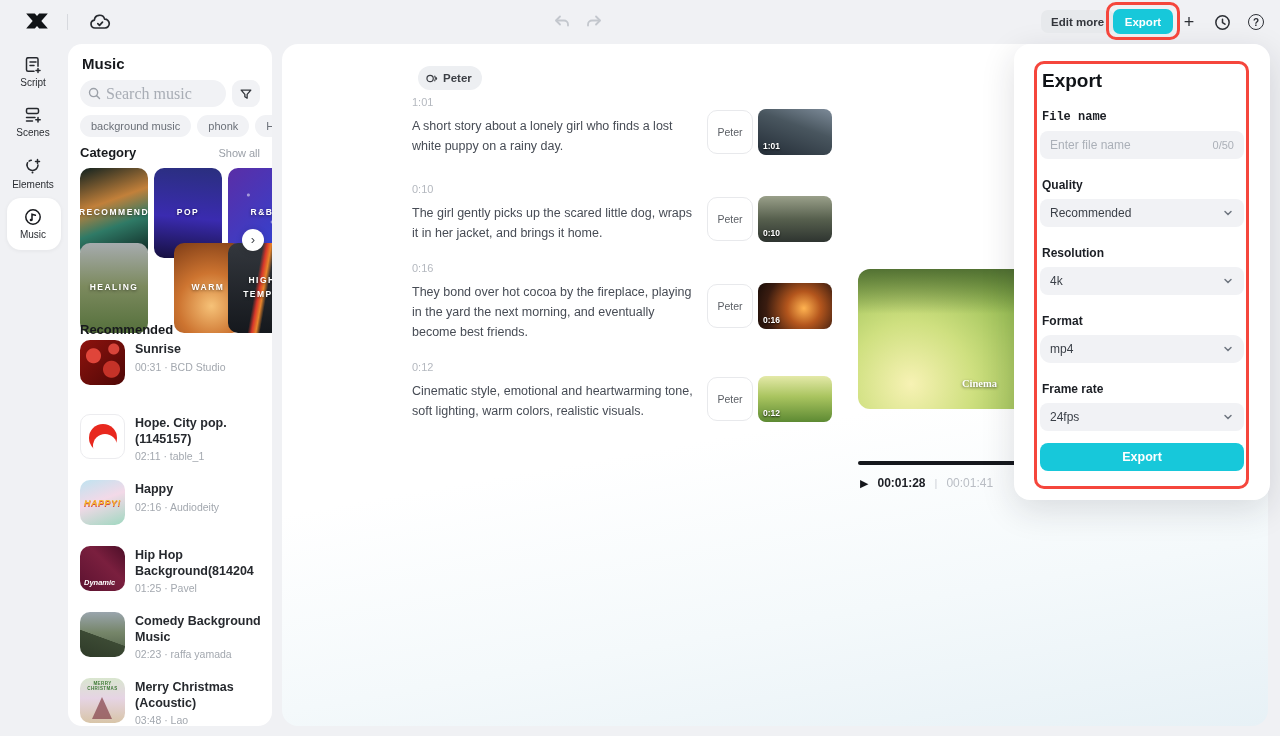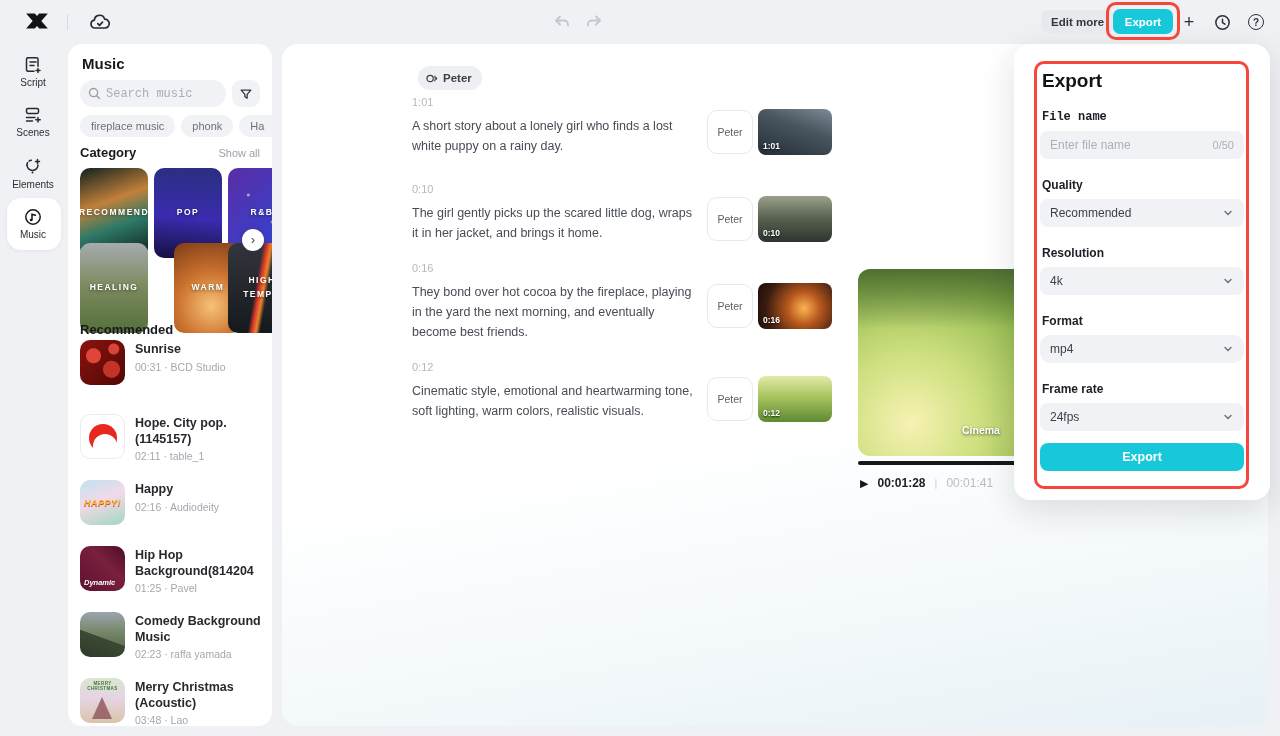--- a/index.html
+++ b/index.html
@@ -45,21 +45,21 @@
     background:linear-gradient(170deg,#ffffff 55%, #f4f9fb 78%, #e7f1f6 100%);
     border-radius:16px; overflow:hidden; z-index:1; }
   .export-panel { position:absolute; left:1014px; top:44px; width:256px; height:456px;
     background:#fff; border-radius:16px; z-index:5; box-shadow:0 10px 34px rgba(25,30,40,.14); }
 
   
   .mp-title { position:absolute; left:14px; top:11px; font-size:15px; font-weight:700; color:#17191d; }
   .mp-search { position:absolute; left:12px; top:36px; width:146px; height:27px;
     background:#f1f2f5; border-radius:14px; display:flex; align-items:center; padding:0 8px; gap:5px; }
   .mp-search input { border:none; background:transparent; outline:none; width:110px;
-    font-size:12px; color:#3a3f47; font-family:Liberation Mono, monospace; }
+    font-size:16px; color:#3a3f47; font-family:Liberation Serif, serif; }
   .mp-search input::placeholder { color:#a8adb5; }
   .mp-filter { position:absolute; left:164px; top:36px; width:28px; height:27px;
     background:#f1f2f5; border:none; border-radius:9px; display:flex; align-items:center;
     justify-content:center; cursor:pointer; }
   .tag-row { position:absolute; left:12px; top:71px; display:flex; gap:6px; width:260px; }
   .tag { height:22px; padding:0 11px; background:#f1f2f5; border-radius:11px; display:flex;
     align-items:center; font-size:11px; color:#6b7078; white-space:nowrap; cursor:pointer; }
   .cat-label { position:absolute; left:12px; top:101px; font-size:13px; font-weight:700; color:#17191d; }
   .show-all { position:absolute; right:12px; top:103px; font-size:11px; color:#9ba0a8; cursor:pointer; }
   .tile { position:absolute; width:68px; height:90px; border-radius:10px; overflow:hidden;
@@ -126,24 +126,24 @@
     font-family:inherit; cursor:pointer; }
   .block-thumb { position:absolute; left:346px; top:17px; width:74px; height:46px;
     border-radius:8px; overflow:hidden; cursor:pointer; }
   .thumb-time { position:absolute; left:5px; bottom:4px; color:#fff; font-size:8.5px;
     font-weight:700; text-shadow:0 1px 2px rgba(0,0,0,.8); }
   .v-rain { background:linear-gradient(200deg,#7d8b99 0%,#49565f 40%,#232c36 100%); }
   .v-pickup { background:linear-gradient(180deg,#9aa08a 0%,#57604e 50%,#2e3430 100%); }
   .v-fire { background:radial-gradient(circle at 62% 55%, #ffb351 0%, #b4561d 32%, #3a1c10 72%, #190d08 100%); }
   .v-yard { background:linear-gradient(180deg,#e4e9a8 0%,#a9c45f 45%,#5d8a33 100%); }
 
-  .preview { position:absolute; left:576px; top:225px; width:240px; height:187px; border-radius:12px;
+  .preview { position:absolute; left:576px; top:225px; width:240px; height:140px; border-radius:12px;
     overflow:hidden; background:
       linear-gradient(180deg,rgba(70,100,45,.85) 0%, rgba(70,100,45,0) 32%),
-      radial-gradient(circle at 22% 82%, #f7f2b4 0%, #cfe080 28%, #8fb84d 62%, #577d2c 100%); }
+      radial-gradient(circle at 22% 82%, #f7f2b4 0%, #cfe080 28%, #8fb84d 62%, #577d2c 100%); font-family: Liberation Serif, serif; }
   .preview .subtitle { position:absolute; left:104px; bottom:20px; color:#fff; font-size:10.5px;
     font-weight:700; text-shadow:0 1px 3px rgba(0,0,0,.6); }
   .progress { position:absolute; left:576px; top:417px; width:420px; height:4px;
     background:#15171c; border-radius:2px; cursor:pointer; }
   .player-row { position:absolute; left:578px; top:432px; display:flex; align-items:center;
     gap:9px; font-size:12px; }
   .play-btn { background:none; border:none; font-size:11px; color:#15171c; cursor:pointer;
     padding:0; font-family:inherit; }
   .time-cur { color:#1c1e24; font-weight:700; }
   .time-sep { color:#ccd0d6; font-size:11px; }
@@ -258,21 +258,21 @@
       </svg>
       <input placeholder="Search music" style="">
     </div>
     <button class="mp-filter">
       <svg width="14" height="14" viewBox="0 0 16 16" fill="none" stroke="#33363c" stroke-width="1.5" stroke-linecap="round" stroke-linejoin="round">
         <path d="M2.5 3.5 h11 l-4.2 5 v4.3 l-2.6 -1.7 v-2.6 Z"></path>
       </svg>
     </button>
 
     <div class="tag-row">
-      <div class="tag">fireplace music</div>
+      <div class="tag">background music</div>
       <div class="tag">phonk</div>
       <div class="tag" style="min-width:58px;">Ha</div>
     </div>
 
     <div class="cat-label">Category</div>
     <div class="show-all">Show all</div>
 
     <div class="tile t-recommend" style="left:12px; top:124px;">
       <span>RECOMMEND</span>
       </div>

